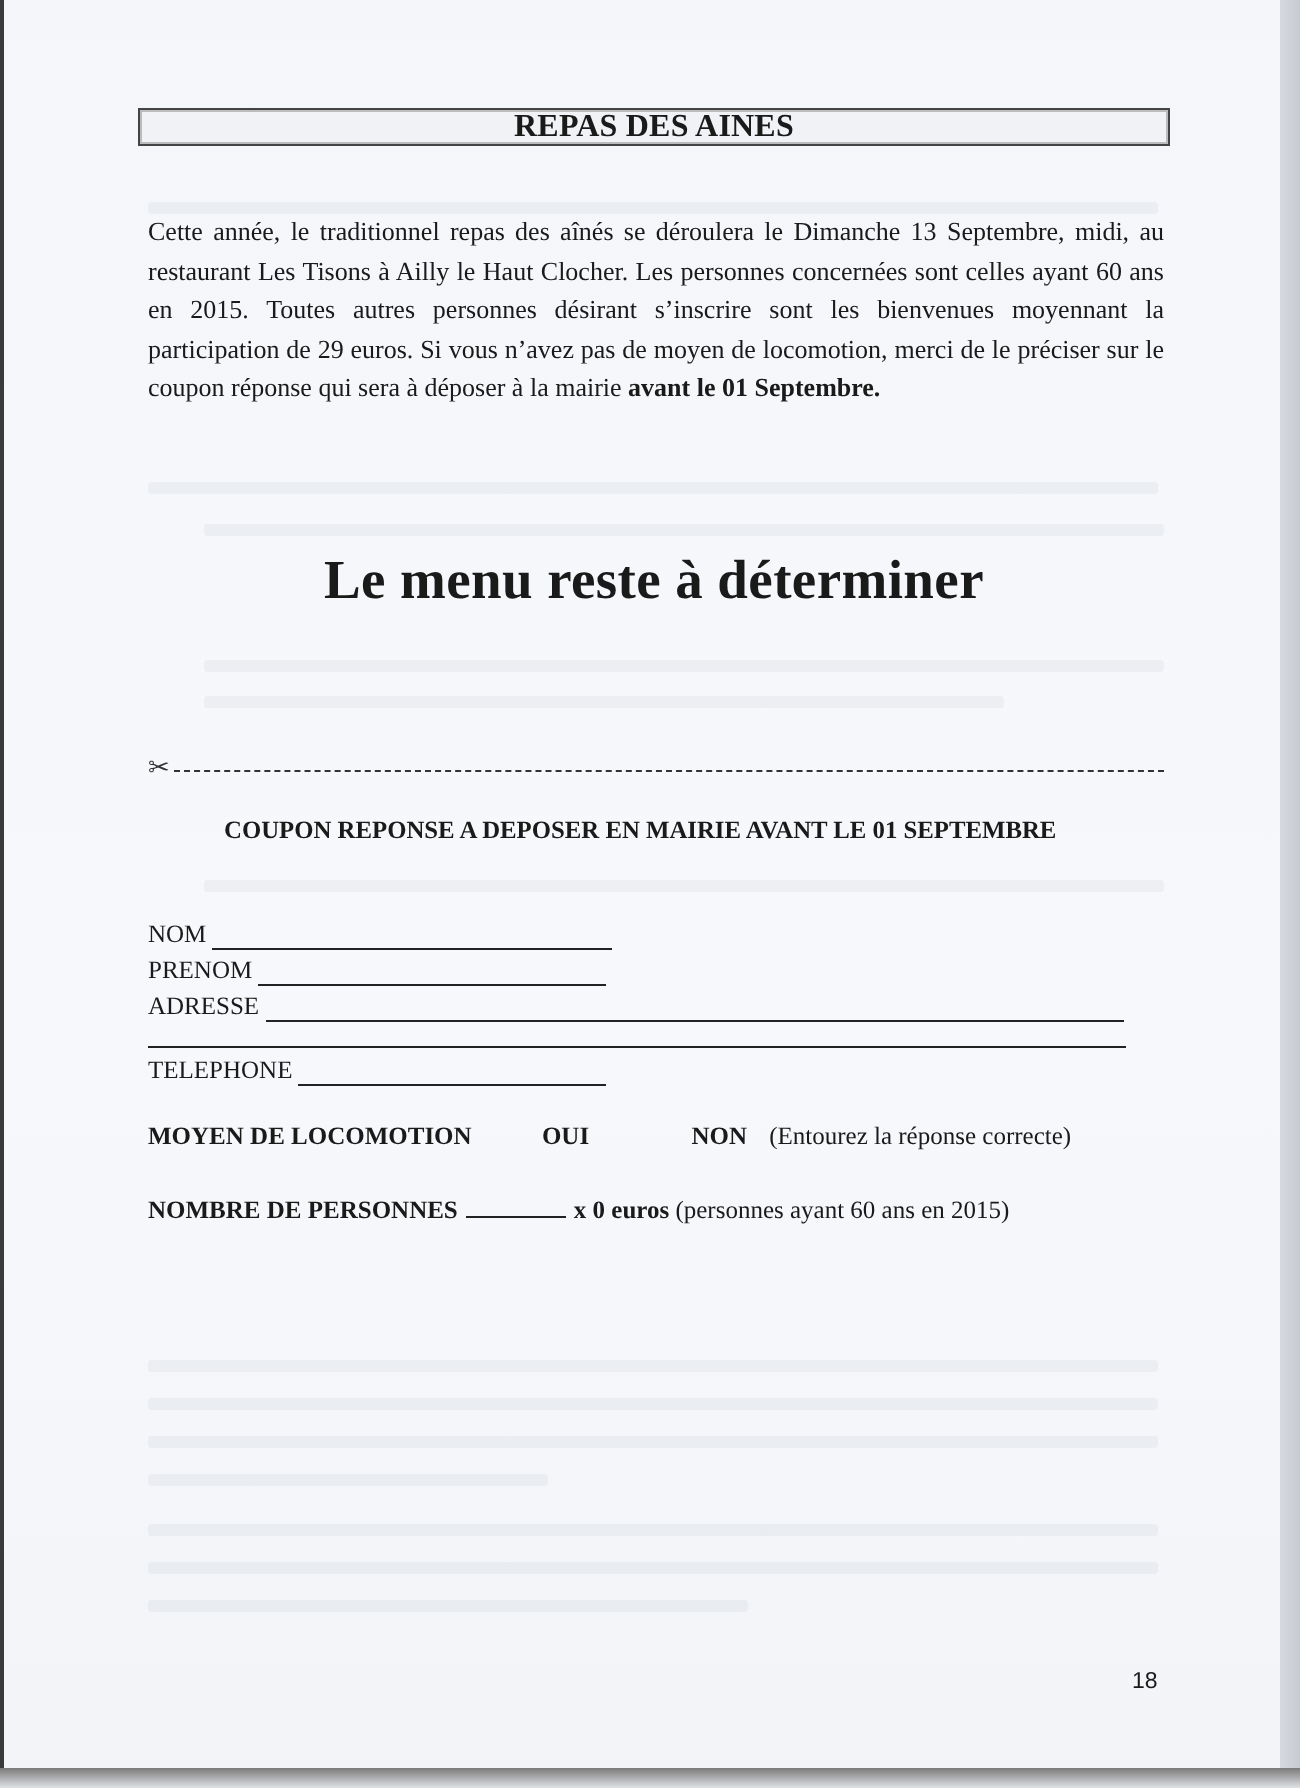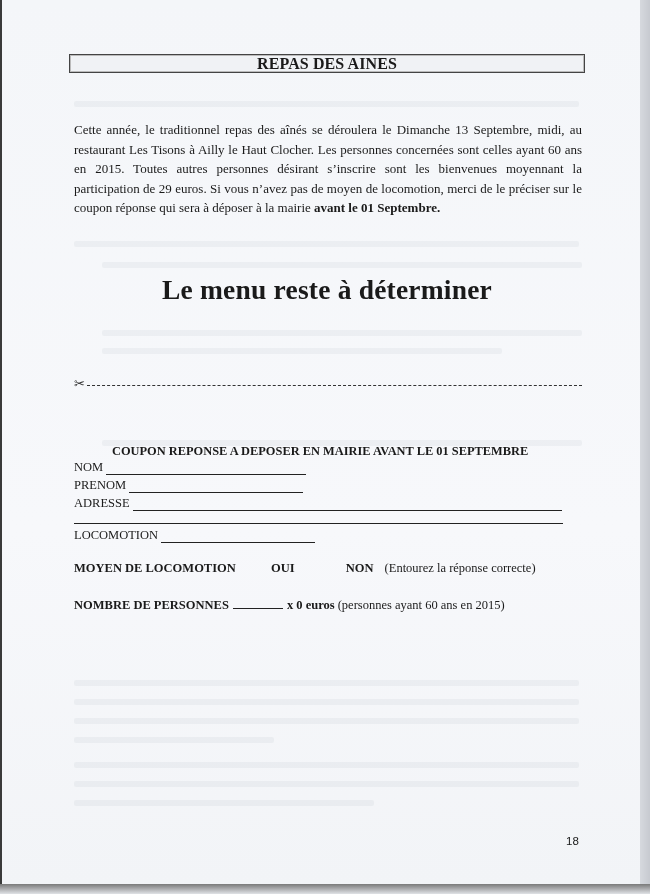--- a/index.html
+++ b/index.html
@@ -28,40 +28,40 @@
       position: absolute; left: 67px; top: 54px; width: 514px; height: 17px;
       border: 1px solid #444;
       box-shadow: inset 0 0 0 1px #bbb;
       background: #f0f2f5;
       display: flex; align-items: center; justify-content: center;
     }
     .title-box span {
       font-weight: bold; font-size: 16px; letter-spacing: 0.1px;
     }
     .intro {
-      position: absolute; left: 72px; top: 120px; width: 508px;
+      position: absolute; left: 72px; top: 106px; width: 508px;
       font-size: 13px; line-height: 19.6px; text-align: justify;
     }
     .intro b { font-weight: bold; }
     .menu-heading {
       position: absolute; left: 0; top: 274px; width: 650px;
       text-align: center; font-weight: bold; font-size: 27.5px;
       letter-spacing: 0.2px;
     }
     .cut-line {
       position: absolute; left: 72px; top: 377px; width: 508px; height: 14px;
       display: flex; align-items: center;
     }
     .cut-line .scissors { font-size: 13px; color: #333; margin-right: 2px; line-height: 14px; }
     .cut-line .dash {
       flex: 1; height: 0; border-top: 1px dashed #333; margin-top: 2px;
     }
     .coupon-title {
       position: absolute; left: 110px; top: 408px; width: 470px;
-      font-weight: bold; font-size: 12.4px; margin-top: 36px;
+      font-weight: bold; font-size: 12.4px;
     }
     .field {
       position: absolute; left: 72px; font-size: 12.5px; display: flex; align-items: flex-end;
     }
     .field .label { white-space: nowrap; }
     .field .line { border-bottom: 1px solid #222; height: 12px; margin-left: 3px; }
     .extra-line {
       position: absolute; left: 72px; top: 523px; width: 489px; height: 0;
       border-top: 1px solid #222;
     }
@@ -124,21 +124,21 @@
   <div class="field" style="top:460px;">
     <span class="label">NOM</span>
     <span class="line" style="width:200px;"></span>
   </div>
   <div class="field" style="top:496px;">
     <span class="label">ADRESSE</span>
     <span class="line" style="width:429px;"></span>
   </div>
   <div class="extra-line"></div>
   <div class="field" style="top:528px;">
-    <span class="label">LOCOMOTION</span>
+    <span class="label">TELEPHONE</span>
     <span class="line" style="width:154px;"></span>
   </div>
 
   <div class="row" style="top:561px;">
     <b>MOYEN DE LOCOMOTION</b>
     <b style="margin-left:32px;">OUI</b>
     <b style="margin-left:48px;">NON</b>
     <span style="margin-left:8px;">(Entourez la réponse correcte)</span>
   </div>
 

